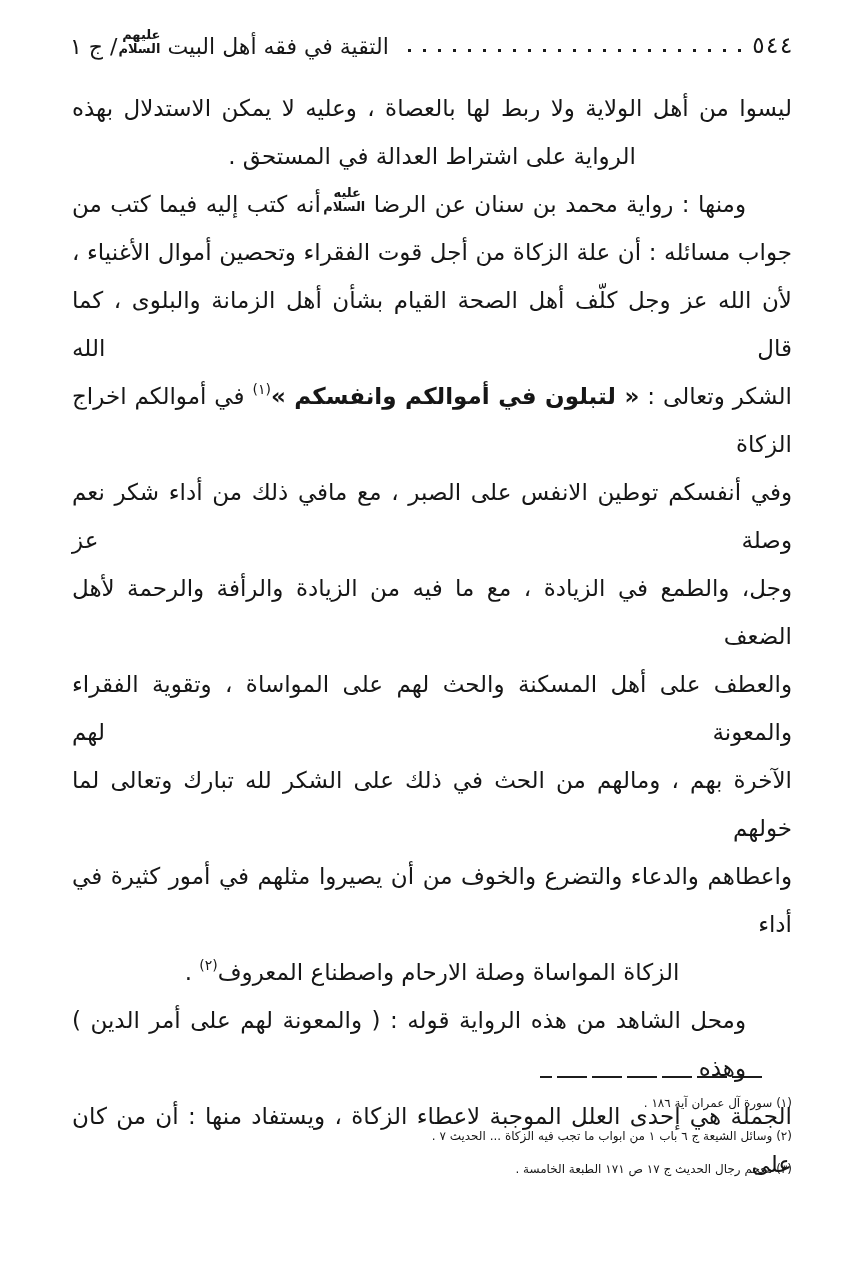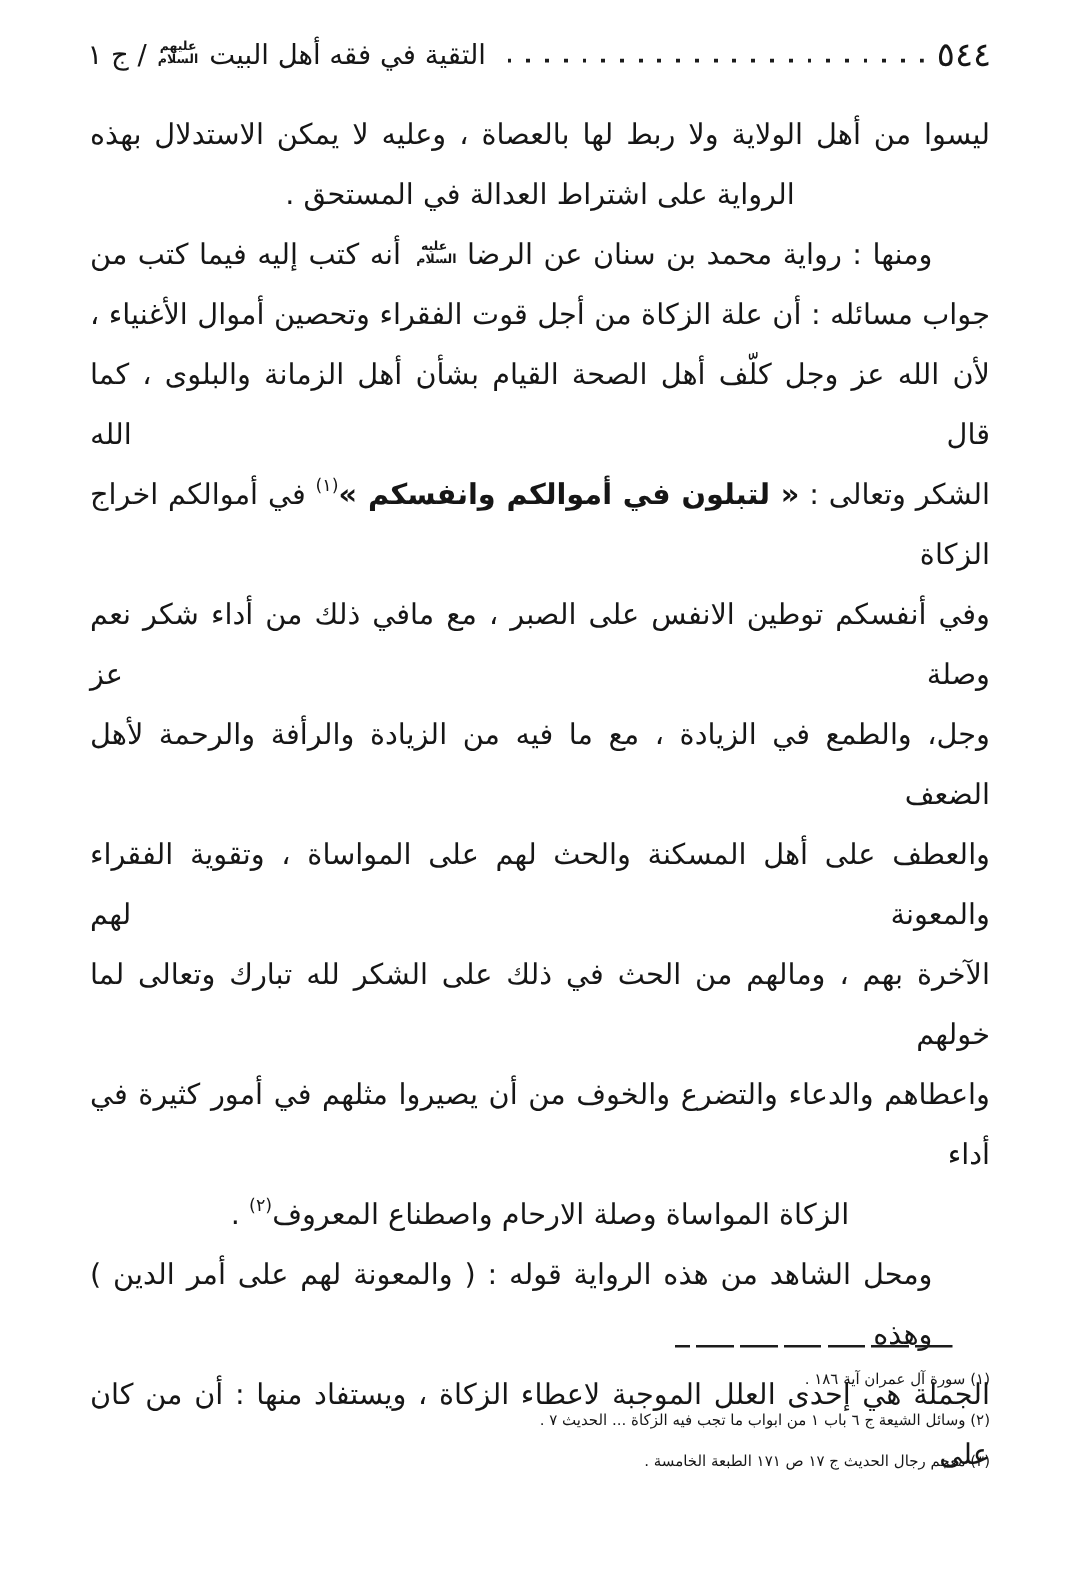--- a/index.html
+++ b/index.html
@@ -23,21 +23,21 @@
     position: absolute;
     top: 28px;
     right: 72px;
     left: 70px;
     display: flex;
     align-items: flex-end;
     font-size: 22px;
     line-height: 34px;
     white-space: nowrap;
   }
-  .rh-num { font-size: 27px; }
+  .rh-num { font-size: 23px; font-family: Liberation Mono, monospace; }
   .leader {
     flex: 1 1 auto;
     height: 3px;
     margin: 0 10px 12px 10px;
     background-image: repeating-linear-gradient(to left, #1c1c1c 0 3px, transparent 3px 15px);
   }
   .rh-title { white-space: nowrap; }
   
   .bodytext {
     position: absolute;
@@ -58,21 +58,21 @@
   .line.indent { padding-right: 46px; }
   .bold { font-weight: bold; }
   .sup {
     font-size: 14px;
     vertical-align: 10px;
     line-height: 0;
   }
   .hon {
     display: inline-block;
     max-width: 36px;
-    font-size: 10px;
+    font-size: 13px;
     line-height: 1.05;
     text-align: center;
     vertical-align: 1px;
     font-weight: bold;
     white-space: normal;
   }
   
   .footnotes {
     position: absolute;
     top: 1076px;

